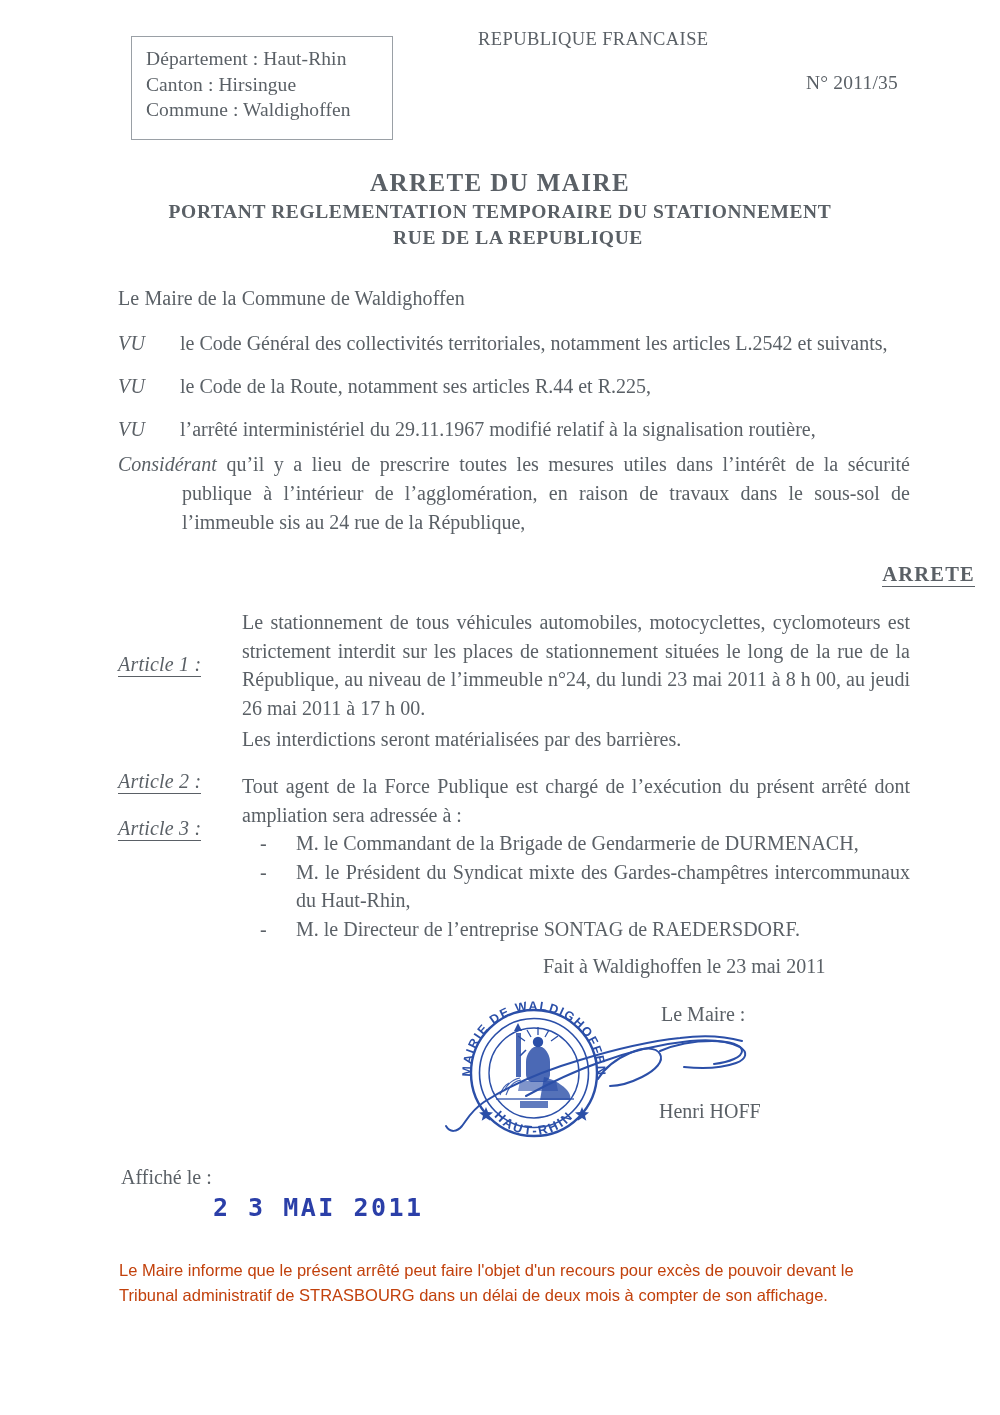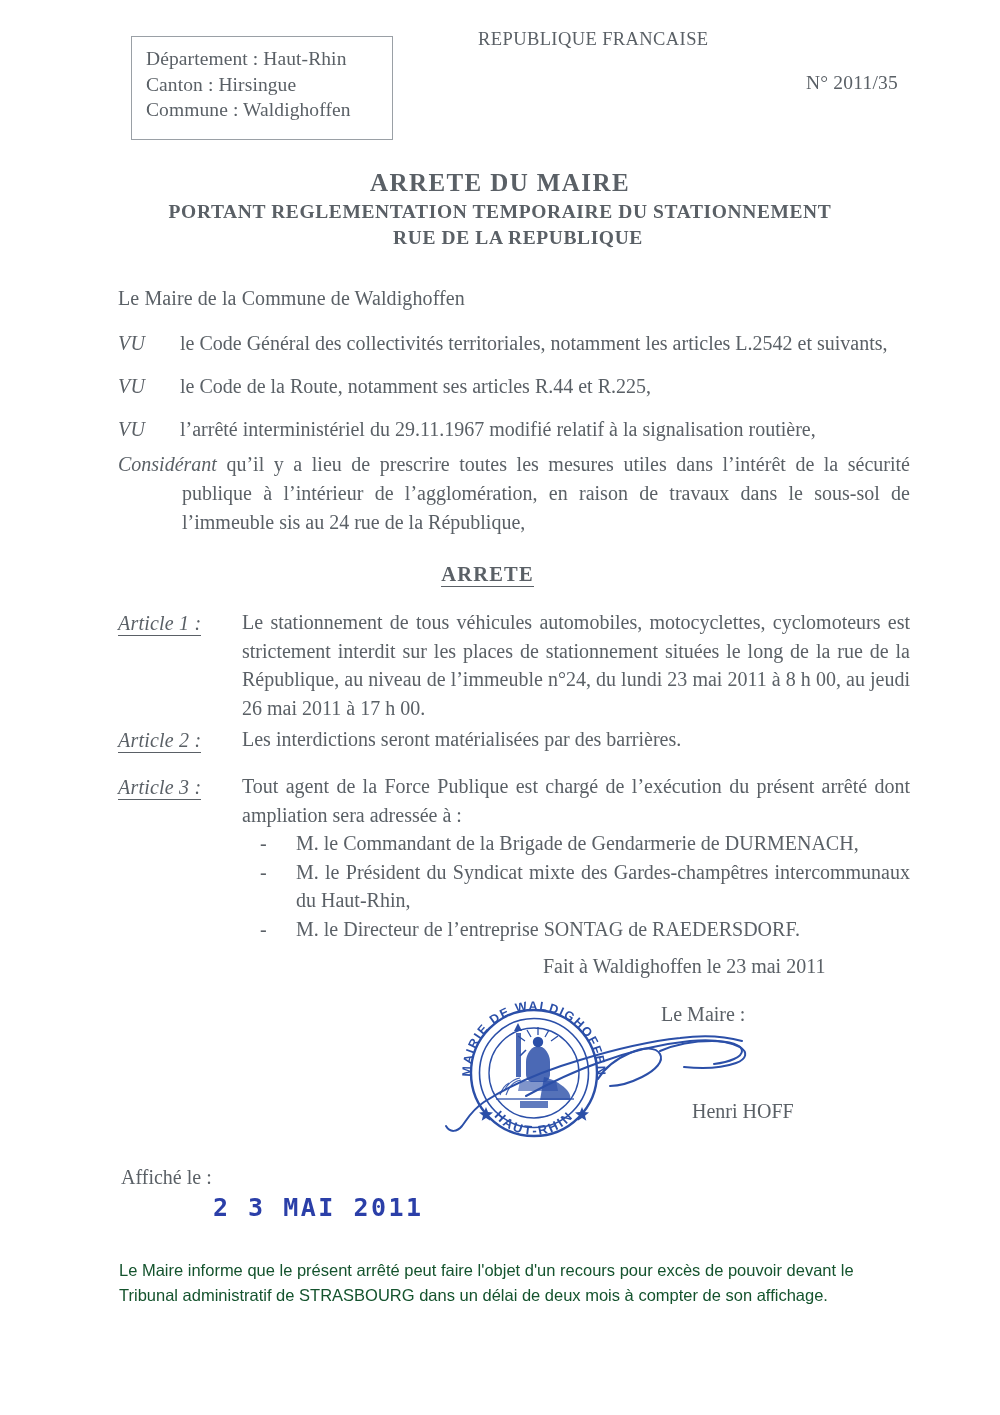--- a/index.html
+++ b/index.html
@@ -135,21 +135,21 @@
   .considerant em {
     font-style: italic;
     margin-top: 21px;
   }
 
   .arrete-head {
     position: absolute;
     left: 0;
     top: 563px;
     width: 975px;
-    text-align: center;
+    text-align: right;
     font-size: 20.5px;
     font-weight: bold;
     letter-spacing: 1.2px;
   }
   .arrete-head span {
     border-bottom: 1.6px solid #5a6066;
     padding-bottom: 1px;
   }
 
   
@@ -161,20 +161,21 @@
     align-items: flex-start;
     font-size: 20px;
     line-height: 28.5px;
   }
   .art-label {
     flex: 0 0 124px;
     width: 124px;
     font-style: italic;
     letter-spacing: 0.2px;
     padding-top: 1px;
+    margin-top: 41px;
   }
   .art-label span {
     border-bottom: 1.2px solid #5a6066;
     padding-bottom: 1px;
   }
   .art-body {
     flex: 1;
     text-align: justify;
   }
   .art-body b { font-weight: normal; }
@@ -214,21 +215,20 @@
     top: 1003px;
     font-size: 20px;
     white-space: nowrap;
   }
   .maire-name {
     position: absolute;
     left: 659px;
     top: 1100px;
     font-size: 20px;
     white-space: nowrap;
-    margin-left: 33px;
   }
 
   .seal-wrap {
     position: absolute;
     left: 438px;
     top: 995px;
     width: 340px;
     height: 150px;
     pointer-events: none;
   }
@@ -256,21 +256,21 @@
 
   
   .footer {
     position: absolute;
     left: 119px;
     top: 1258px;
     width: 790px;
     font-family: "Liberation Sans", "DejaVu Sans", sans-serif;
     font-size: 16.5px;
     line-height: 25px;
-    color: #14532d;
+    color: #c2410c;
   }
 </style>
 </head>
 <body>
 
 <div class="page">
 
   <div class="header-box">
     <div class="line">Département : Haut-Rhin</div>
     <div class="line">Canton : Hirsingue</div>

